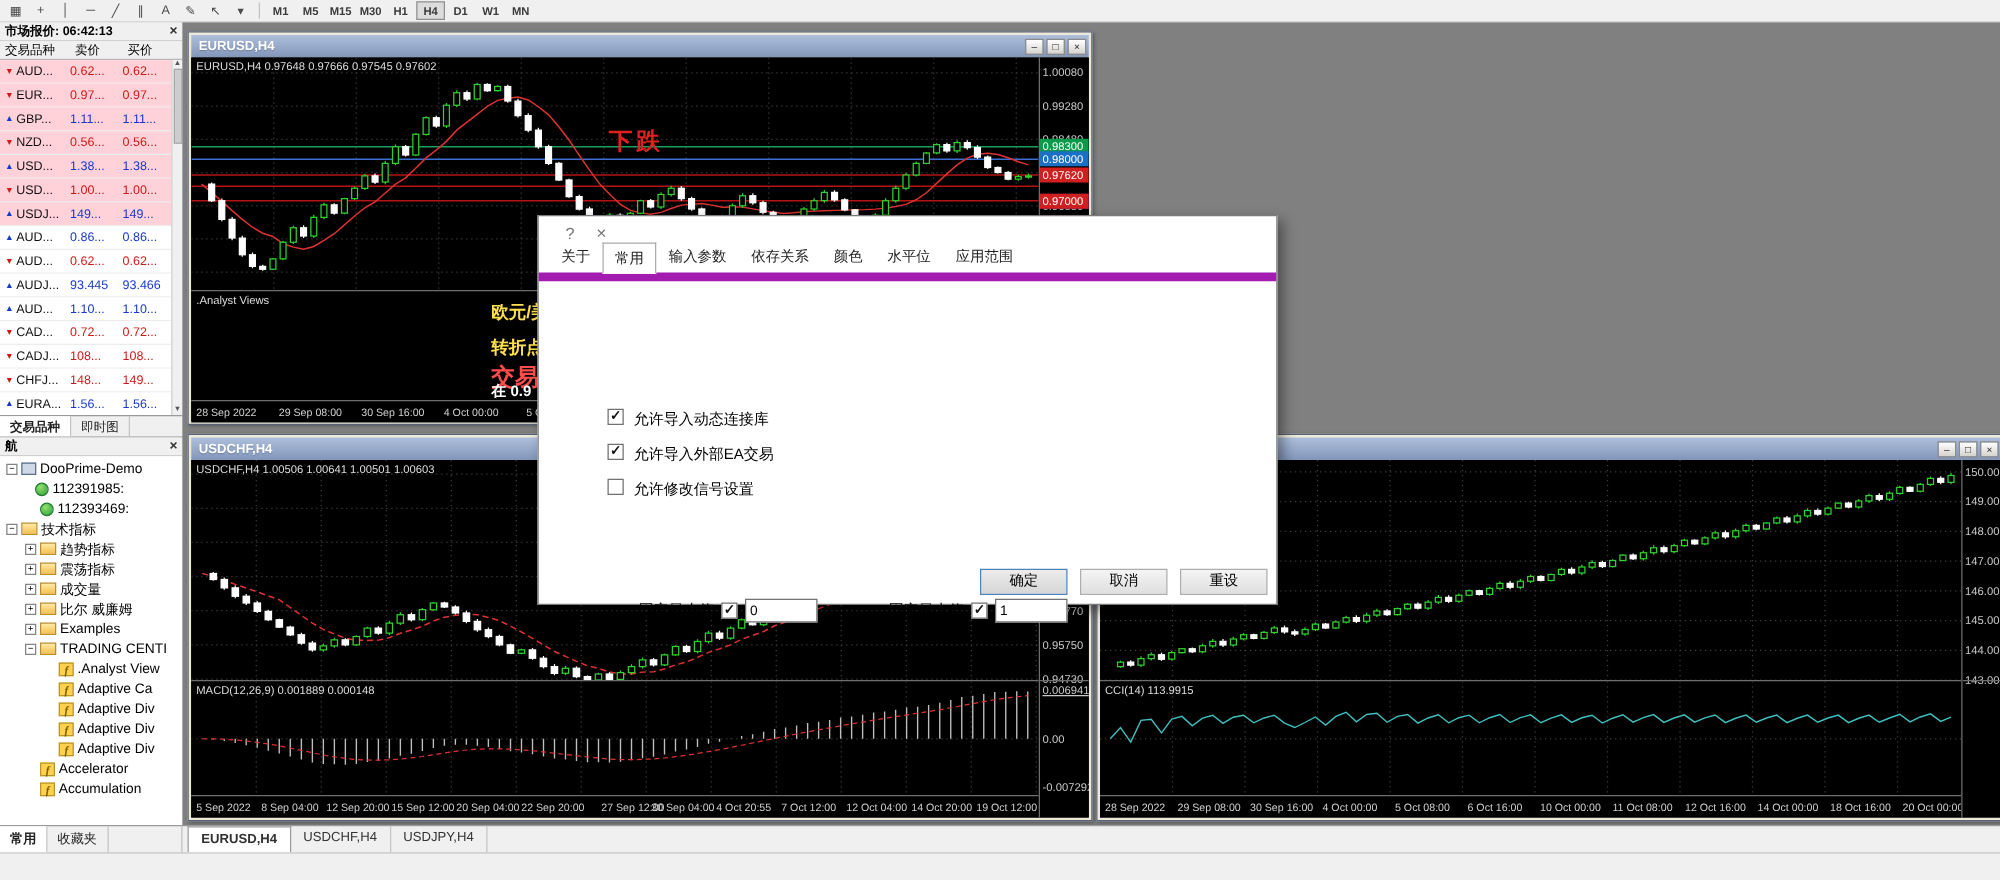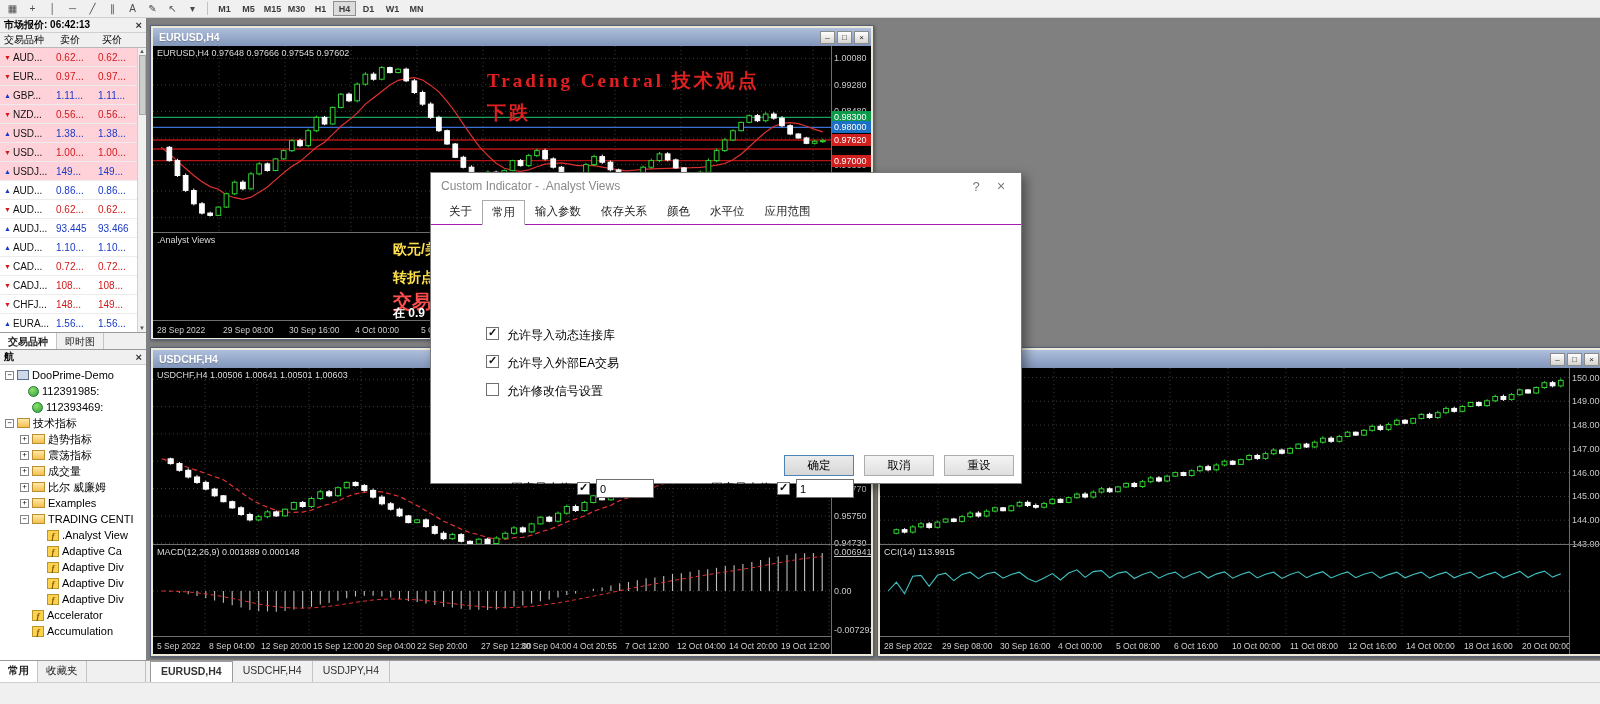--- a/index.html
+++ b/index.html
@@ -95,21 +95,21 @@
   .status-bar{position:absolute;left:0;top:682px;width:1600px;height:22px;background:#f0f0f0;
     border-top:1px solid #cfcfcf;}
 
   
   .dialog{position:absolute;left:430px;top:172px;width:592px;height:312px;background:#ffffff;
     border:1px solid #7a7a7a;box-shadow:4px 4px 10px rgba(0,0,0,.4);z-index:30;font-size:12px;}
   .dlg-title{height:26px;display:flex;align-items:center;padding:0 10px;color:#8a8a8a;font-size:12px;}
   .dlg-title-text{flex:1;}
   .dlg-help{width:30px;text-align:center;color:#777;font-size:13px;}
   .dlg-close{width:20px;text-align:center;color:#777;font-size:14px;}
-  .dlg-tabs{display:flex;align-items:flex-end;height:26px;padding-left:8px;border-bottom:1px solid #a21caf;}
+  .dlg-tabs{display:flex;align-items:flex-end;height:26px;padding-left:8px;border-bottom:7px solid #a21caf;}
   .dtab{padding:4px 9px;color:#222;border:1px solid transparent;font-size:11.5px;}
   .dtab.active{background:#fff;border:1px solid #ababab;border-bottom:1px solid #fff;margin-bottom:-1px;}
   .dlg-body{position:relative;height:calc(100% - 52px);}
   .check-row{position:absolute;left:55px;display:flex;align-items:flex-start;gap:8px;}
   .checkbox{width:13px;height:13px;border:1px solid #707070;background:#fff;position:relative;flex:0 0 13px;}
   .checkbox.checked::after{content:"✓";position:absolute;left:1px;top:-2px;font-size:11px;font-weight:bold;color:#111;}
   .mm-group{position:absolute;display:flex;align-items:center;gap:6px;}
   .mm-input{width:58px;height:19px;border:1px solid #707070;font-size:11px;padding-left:3px;
     font-family:"Liberation Sans",sans-serif;}
   .dlg-buttons{position:absolute;right:7px;bottom:7px;display:flex;gap:10px;}
@@ -393,21 +393,20 @@
       <div class="win-title">
         <span class="win-title-text">EURUSD,H4</span>
         <span class="wbtn">–</span>
         <span class="wbtn">□</span>
         <span class="wbtn">×</span>
       </div>
       <div class="win-body">
         <div class="panes" style="width:678px">
           <div class="pane" id="eu-main" style="height:186px;width:678px">
             <div class="ohlc">EURUSD,H4 0.97648 0.97666 0.97545 0.97602</div>
-            <div class="annot1">Trading Central 技术观点</div>
             <div class="annot2">下跌</div>
           <svg width="678" height="186" style="position: absolute; left: 0px; top: 0px;">
                 <line x1="66" y1="0" x2="66" y2="186" stroke="#3c3c3c" stroke-dasharray="1,3"></line>
                 <line x1="132" y1="0" x2="132" y2="186" stroke="#3c3c3c" stroke-dasharray="1,3"></line>
                 <line x1="198" y1="0" x2="198" y2="186" stroke="#3c3c3c" stroke-dasharray="1,3"></line>
                 <line x1="264" y1="0" x2="264" y2="186" stroke="#3c3c3c" stroke-dasharray="1,3"></line>
                 <line x1="330" y1="0" x2="330" y2="186" stroke="#3c3c3c" stroke-dasharray="1,3"></line>
                 <line x1="396" y1="0" x2="396" y2="186" stroke="#3c3c3c" stroke-dasharray="1,3"></line>
                 <line x1="462" y1="0" x2="462" y2="186" stroke="#3c3c3c" stroke-dasharray="1,3"></line>
                 <line x1="528" y1="0" x2="528" y2="186" stroke="#3c3c3c" stroke-dasharray="1,3"></line>
@@ -1194,21 +1193,20 @@
         <div class="wtab active">EURUSD,H4</div>
         <div class="wtab">USDCHF,H4</div>
         <div class="wtab">USDJPY,H4</div>
       </div>
   </div>
 
   <div class="status-bar"></div>
 
   <div class="dialog">
     <div class="dlg-title">
-      <span class="dlg-title-text">Custom Indicator - .Analyst Views</span>
       <span class="dlg-help">?</span>
       <span class="dlg-close">×</span>
     </div>
     <div class="dlg-tabs">
         <div class="dtab">关于</div>
         <div class="dtab active">常用</div>
         <div class="dtab">输入参数</div>
         <div class="dtab">依存关系</div>
         <div class="dtab">颜色</div>
         <div class="dtab">水平位</div>

